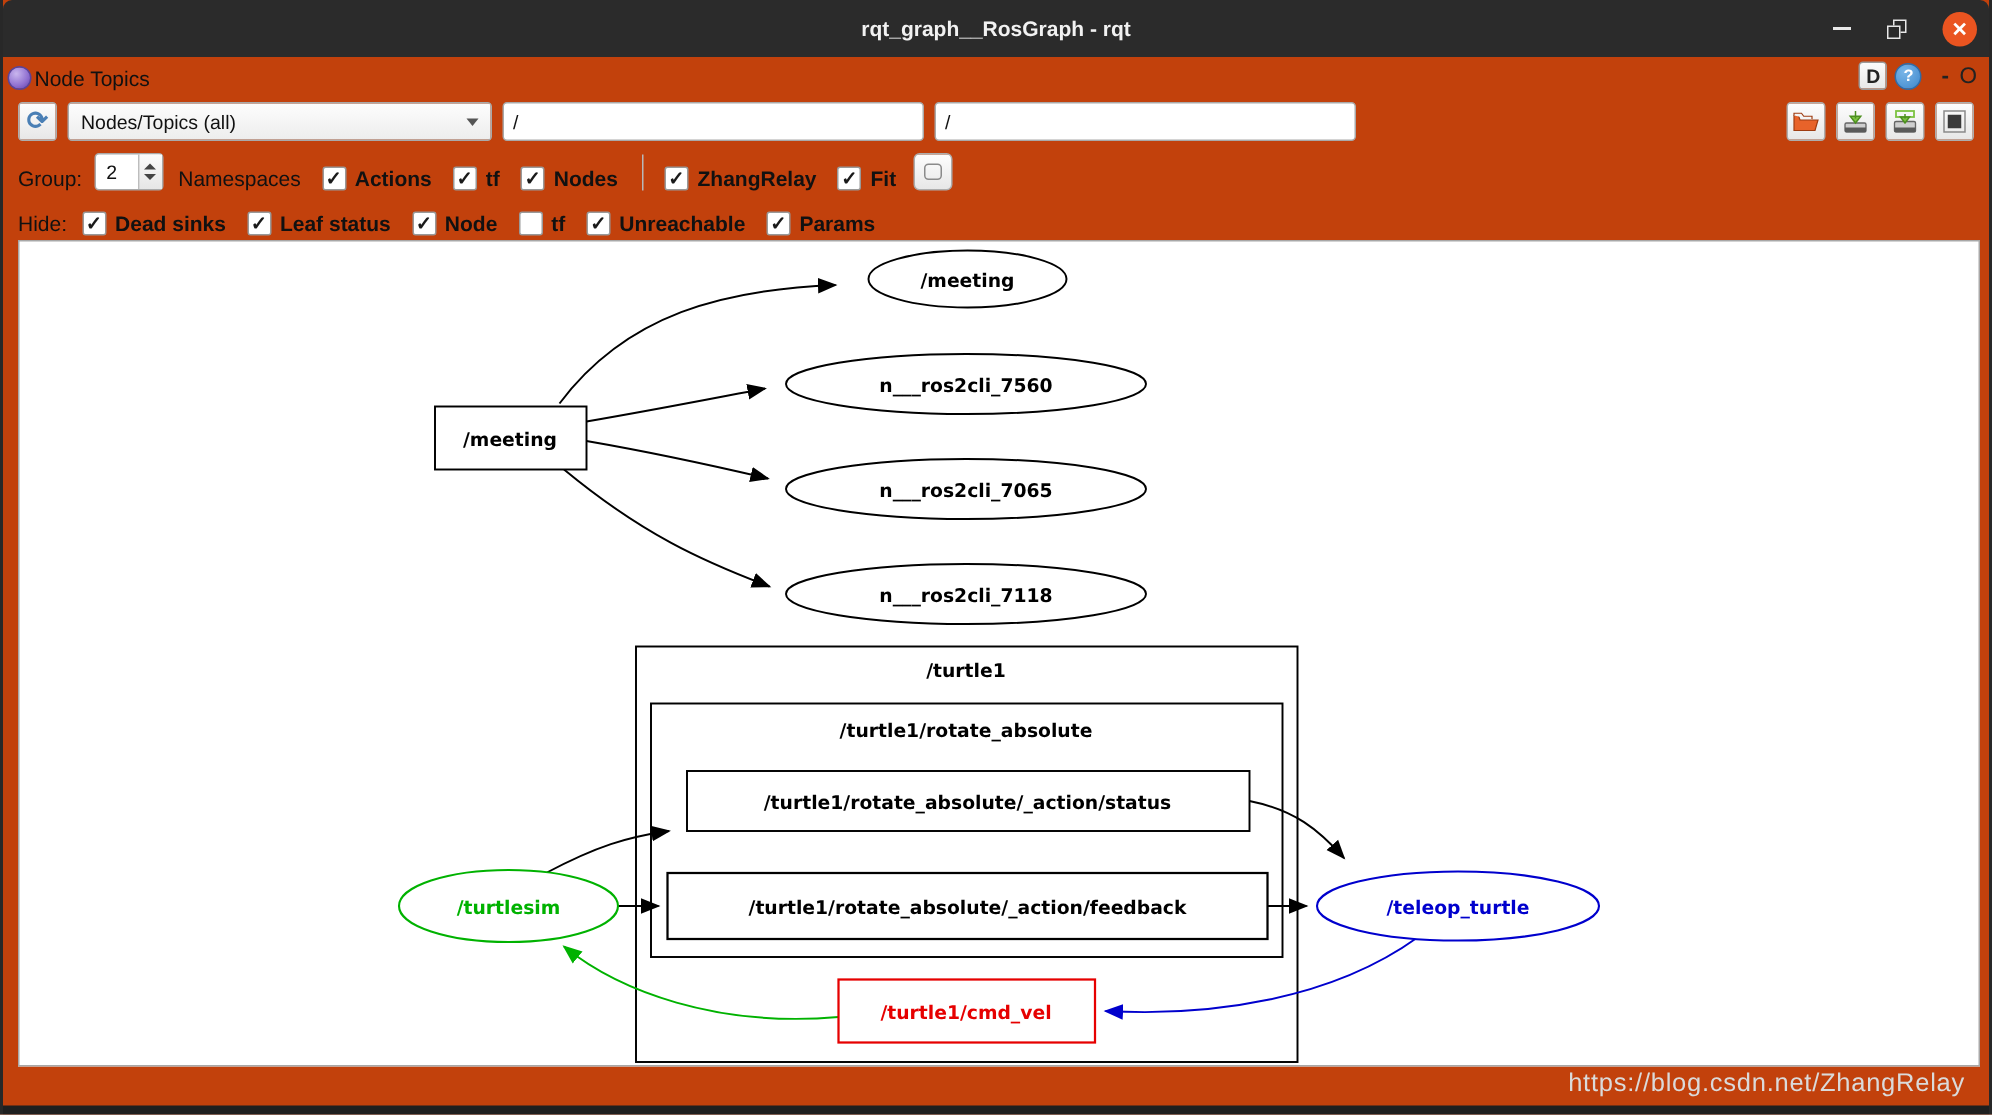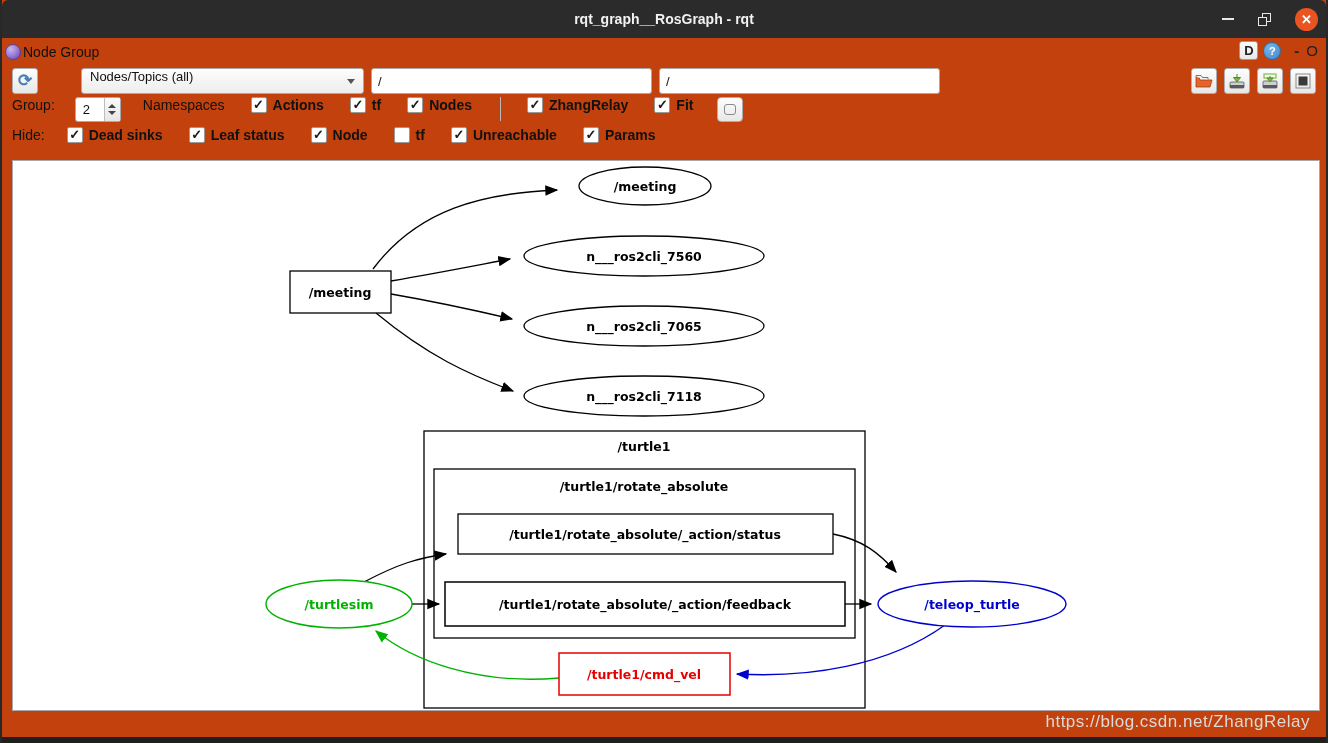--- a/index.html
+++ b/index.html
@@ -24,28 +24,28 @@
   .dock-buttons { position:absolute; right:8px; top:3px; display:flex; align-items:center; gap:5px; }
   .d-btn { width:19px; height:19px; border:1px solid #9a9a9a; border-radius:3px; background:linear-gradient(#fbfbfb,#e8e8e8); font-size:13px; font-weight:bold; color:#222; display:flex; align-items:center; justify-content:center; }
   .help-btn { width:18px; height:18px; border-radius:50%; background:radial-gradient(circle at 35% 30%, #7ab6e8, #3d87cc); color:#fff; font-size:11px; font-weight:bold; display:flex; align-items:center; justify-content:center; border:1px solid #2f6ca8; }
   .dock-min { font-size:15px; font-weight:bold; color:#222; margin-left:8px; }
   .dock-float { font-size:15px; color:#222; margin-left:2px; }
 
   
   .toolbar { height:32px; display:flex; align-items:center; padding:0 10px; gap:7px; }
   .tb-btn { width:26px; height:26px; border:1px solid #adadad; border-radius:3px; background:linear-gradient(#fdfdfd,#e7e7e7); display:flex; align-items:center; justify-content:center; }
   .refresh-glyph { color:#4a7fb5; font-size:17px; font-weight:bold; line-height:1; transform:translateY(-1px); }
-  .combo { width:283px; height:26px; border:1px solid #a9a9a9; border-radius:3px; background:linear-gradient(#fdfdfd,#ededed); display:flex; padding:0 8px; font-size:13px; color:#111; position:relative;margin-left:36px; }
+  .combo { width:283px; height:26px; border:1px solid #a9a9a9; border-radius:3px; background:linear-gradient(#fdfdfd,#ededed); display:flex; align-items:center; padding:0 8px; font-size:13px; color:#111; position:relative; }
   .combo .arrow { position:absolute; right:8px; top:10px; width:0; height:0; border-left:4px solid transparent; border-right:4px solid transparent; border-top:5px solid #555; }
   .tb-input { width:281px; height:26px; border:1px solid #a9a9a9; border-radius:3px; background:#fff; font-size:13px; color:#111; display:flex; align-items:center; padding:0 6px; }
   .tb-spacer { flex:1; }
   .icon-svg { display:block; }
 
   
-  .opt-row { height:30px; display:flex; align-items:flex-start; padding:0 10px; font-size:14px; color:#111;gap:12px; }
+  .opt-row { height:30px; display:flex; align-items:flex-end; padding:0 10px; font-size:14px; color:#111; }
   .opt-label { margin-right:8px; }
   .spinbox { width:46px; height:25px; border:1px solid #a9a9a9; border-radius:3px; background:#fff; display:flex; position:relative; margin-right:10px; }
   .spin-val { flex:1; display:flex; align-items:center; padding-left:7px; font-size:13px; }
   .spin-btns { width:16px; border-left:1px solid #bdbdbd; background:linear-gradient(#fbfbfb,#e6e6e6); display:flex; flex-direction:column; align-items:center; justify-content:center; gap:3px; }
   .spin-up { width:0; height:0; border-left:4px solid transparent; border-right:4px solid transparent; border-bottom:4px solid #444; }
   .spin-down { width:0; height:0; border-left:4px solid transparent; border-right:4px solid transparent; border-top:4px solid #444; }
   .cb-group { display:flex; align-items:center; margin-left:14px; }
   .cb { width:16px; height:16px; border:1px solid #999; border-radius:2px; background:#fff; display:flex; align-items:center; justify-content:center; }
   .cb .mark { font-size:13px; font-weight:bold; color:#1a1a1a; line-height:1; transform:translateY(-1px); }
   .cb-label { margin-left:6px;font-weight:bold; }
@@ -73,21 +73,21 @@
           <span class="b2"></span>
         </span>
       <span class="close-btn">
           <span>✕</span>
         </span>
     </div>
   </div>
 
   <div class="panel-header">
     <span class="ng-icon"></span>
-    <span class="panel-title">Node Group</span>
+    <span class="panel-title">Node Topics</span>
     <div class="dock-buttons">
       <span class="d-btn">D</span>
       <span class="help-btn">?</span>
       <span class="dock-min">-</span>
       <span class="dock-float">O</span>
     </div>
   </div>
 
   <div class="toolbar">
     <div class="tb-btn">

